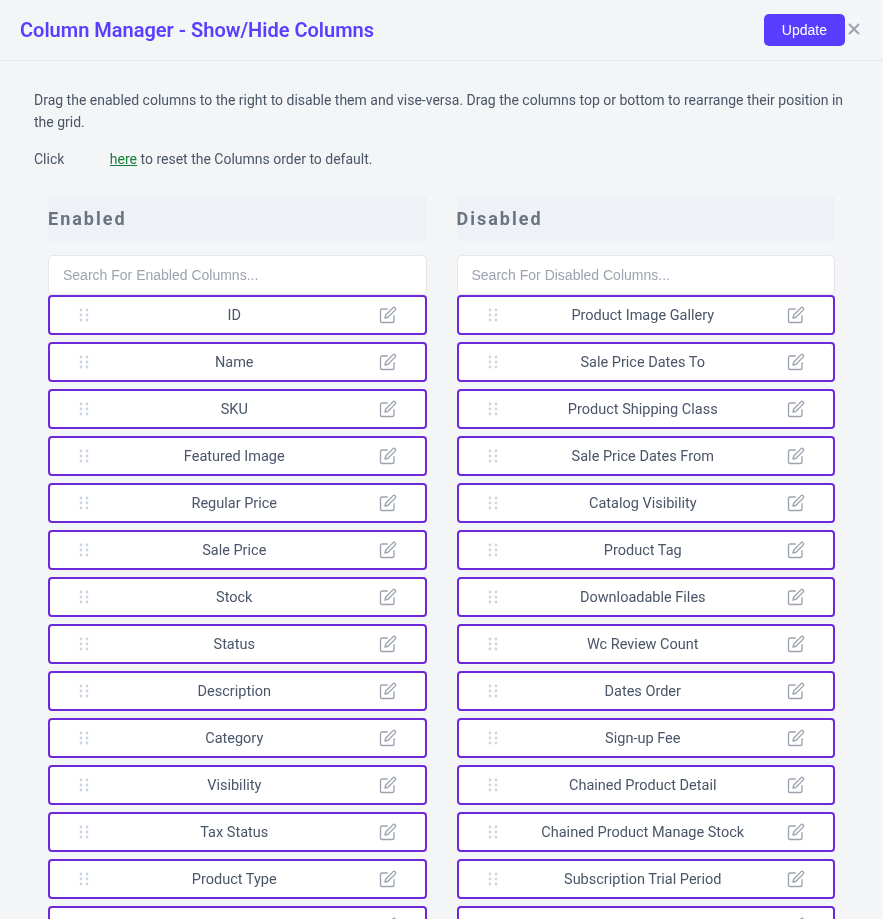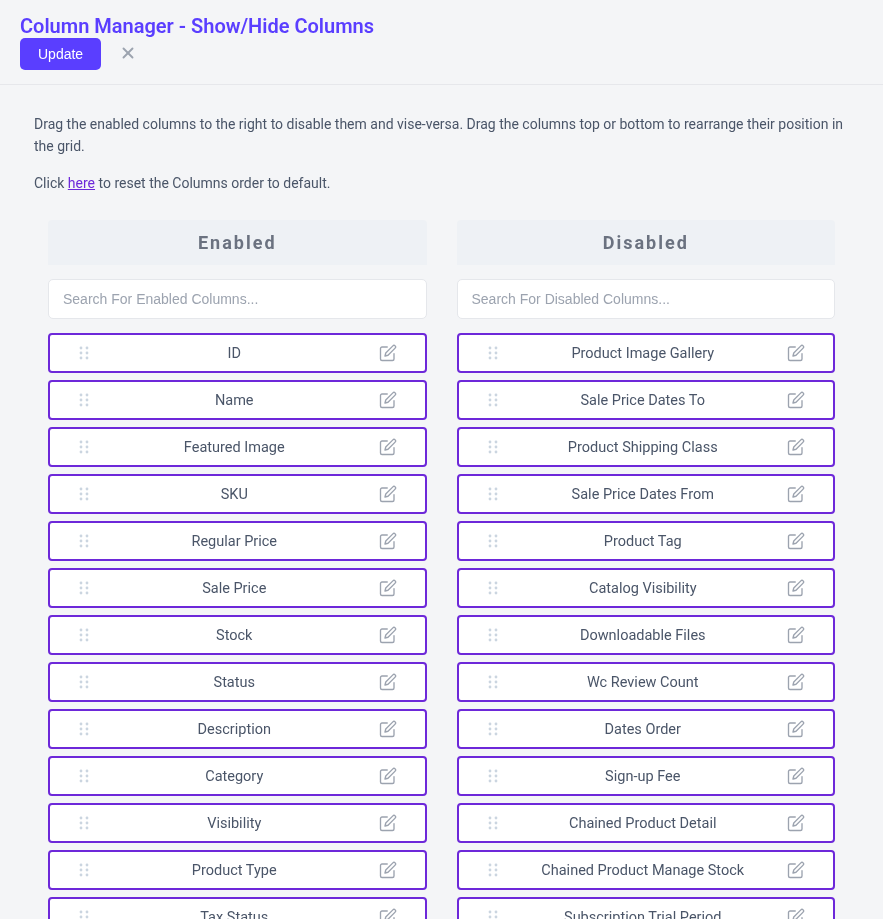--- a/index.html
+++ b/index.html
@@ -9,35 +9,33 @@
       width: 883px;
       color: #4a5568;
     }
     .dialog {
       background: #f4f5f7;
       border-radius: 8px;
       overflow: hidden;
     }
     .header {
       display: flex;
-      align-items: flex-start;
+      align-items: center;
       justify-content: space-between;
       padding: 14px 20px;
       border-bottom: 1px solid #e6e7eb;
-      flex-direction: column;
     }
     .title {
       color: #5a3eff;
       font-size: 20px;
       font-weight: 600;
     }
     .header-right {
       display: flex;
       align-items: center;
-      gap: 18px;
     }
     .update-btn {
       background: #5a3eff;
       color: #fff;
       border: none;
       padding: 8px 18px;
       border-radius: 5px;
       font-size: 14px;
       font-weight: 500;
       cursor: pointer;
@@ -53,52 +51,52 @@
     .body {
       padding: 28px 34px 20px;
     }
     .intro {
       font-size: 14px;
       line-height: 1.6;
       color: #4a5568;
       margin-bottom: 14px;
     }
     .intro a {
-      color: #6d28d9;
+      color: #15803d;
       text-decoration: underline;
       cursor: pointer;
+      margin-left: 42px;
     }
     .columns-wrap {
       display: flex;
       gap: 30px;
       margin-top: 26px;
       padding: 0 14px;
     }
     .col {
       flex: 1;
       min-width: 0;
     }
     .col-header {
       background: #eef1f5;
-      text-align: center;
+      text-align: left;
       font-size: 18px;
       font-weight: 700;
       letter-spacing: 2px;
       color: #6b7280;
       padding: 12px 0;
       border-radius: 4px 4px 0 0;
       margin-bottom: 14px;
     }
     .search-input {
       width: 100%;
       padding: 11px 14px;
       border: 1px solid #e5e7eb;
       border-radius: 5px;
       font-size: 14px;
-      margin-bottom: 14px;
       outline: none;
       color: #4a5568;
     }
     .search-input::placeholder {
       color: #9ca3af;
     }
     .item-list {
       display: flex;
       flex-direction: column;
       gap: 7px;
@@ -207,58 +205,58 @@
               <span class="drag-handle">
                 <svg width="12" height="16" viewBox="0 0 12 16" fill="currentColor">
                   <circle cx="3" cy="3" r="1.4"></circle>
                   <circle cx="9" cy="3" r="1.4"></circle>
                   <circle cx="3" cy="8" r="1.4"></circle>
                   <circle cx="9" cy="8" r="1.4"></circle>
                   <circle cx="3" cy="13" r="1.4"></circle>
                   <circle cx="9" cy="13" r="1.4"></circle>
                 </svg>
               </span>
+              <span class="item-label">SKU</span>
+              <span class="edit-icon">
+                <svg width="18" height="18" viewBox="0 0 24 24" fill="none" stroke="currentColor" stroke-width="1.8" stroke-linecap="round" stroke-linejoin="round">
+                  <path d="M11 4H4a2 2 0 0 0-2 2v14a2 2 0 0 0 2 2h14a2 2 0 0 0 2-2v-7"></path>
+                  <path d="M18.5 2.5a2.121 2.121 0 0 1 3 3L12 15l-4 1 1-4 9.5-9.5z"></path>
+                </svg>
+              </span>
+            </div>
+            <div class="item">
+              <span class="drag-handle">
+                <svg width="12" height="16" viewBox="0 0 12 16" fill="currentColor">
+                  <circle cx="3" cy="3" r="1.4"></circle>
+                  <circle cx="9" cy="3" r="1.4"></circle>
+                  <circle cx="3" cy="8" r="1.4"></circle>
+                  <circle cx="9" cy="8" r="1.4"></circle>
+                  <circle cx="3" cy="13" r="1.4"></circle>
+                  <circle cx="9" cy="13" r="1.4"></circle>
+                </svg>
+              </span>
               <span class="item-label">Featured Image</span>
               <span class="edit-icon">
                 <svg width="18" height="18" viewBox="0 0 24 24" fill="none" stroke="currentColor" stroke-width="1.8" stroke-linecap="round" stroke-linejoin="round">
                   <path d="M11 4H4a2 2 0 0 0-2 2v14a2 2 0 0 0 2 2h14a2 2 0 0 0 2-2v-7"></path>
                   <path d="M18.5 2.5a2.121 2.121 0 0 1 3 3L12 15l-4 1 1-4 9.5-9.5z"></path>
                 </svg>
               </span>
             </div>
             <div class="item">
               <span class="drag-handle">
                 <svg width="12" height="16" viewBox="0 0 12 16" fill="currentColor">
                   <circle cx="3" cy="3" r="1.4"></circle>
                   <circle cx="9" cy="3" r="1.4"></circle>
                   <circle cx="3" cy="8" r="1.4"></circle>
                   <circle cx="9" cy="8" r="1.4"></circle>
                   <circle cx="3" cy="13" r="1.4"></circle>
                   <circle cx="9" cy="13" r="1.4"></circle>
                 </svg>
               </span>
-              <span class="item-label">SKU</span>
-              <span class="edit-icon">
-                <svg width="18" height="18" viewBox="0 0 24 24" fill="none" stroke="currentColor" stroke-width="1.8" stroke-linecap="round" stroke-linejoin="round">
-                  <path d="M11 4H4a2 2 0 0 0-2 2v14a2 2 0 0 0 2 2h14a2 2 0 0 0 2-2v-7"></path>
-                  <path d="M18.5 2.5a2.121 2.121 0 0 1 3 3L12 15l-4 1 1-4 9.5-9.5z"></path>
-                </svg>
-              </span>
-            </div>
-            <div class="item">
-              <span class="drag-handle">
-                <svg width="12" height="16" viewBox="0 0 12 16" fill="currentColor">
-                  <circle cx="3" cy="3" r="1.4"></circle>
-                  <circle cx="9" cy="3" r="1.4"></circle>
-                  <circle cx="3" cy="8" r="1.4"></circle>
-                  <circle cx="9" cy="8" r="1.4"></circle>
-                  <circle cx="3" cy="13" r="1.4"></circle>
-                  <circle cx="9" cy="13" r="1.4"></circle>
-                </svg>
-              </span>
               <span class="item-label">Regular Price</span>
               <span class="edit-icon">
                 <svg width="18" height="18" viewBox="0 0 24 24" fill="none" stroke="currentColor" stroke-width="1.8" stroke-linecap="round" stroke-linejoin="round">
                   <path d="M11 4H4a2 2 0 0 0-2 2v14a2 2 0 0 0 2 2h14a2 2 0 0 0 2-2v-7"></path>
                   <path d="M18.5 2.5a2.121 2.121 0 0 1 3 3L12 15l-4 1 1-4 9.5-9.5z"></path>
                 </svg>
               </span>
             </div>
             <div class="item">
               <span class="drag-handle">
@@ -378,40 +376,40 @@
               <span class="drag-handle">
                 <svg width="12" height="16" viewBox="0 0 12 16" fill="currentColor">
                   <circle cx="3" cy="3" r="1.4"></circle>
                   <circle cx="9" cy="3" r="1.4"></circle>
                   <circle cx="3" cy="8" r="1.4"></circle>
                   <circle cx="9" cy="8" r="1.4"></circle>
                   <circle cx="3" cy="13" r="1.4"></circle>
                   <circle cx="9" cy="13" r="1.4"></circle>
                 </svg>
               </span>
+              <span class="item-label">Tax Status</span>
+              <span class="edit-icon">
+                <svg width="18" height="18" viewBox="0 0 24 24" fill="none" stroke="currentColor" stroke-width="1.8" stroke-linecap="round" stroke-linejoin="round">
+                  <path d="M11 4H4a2 2 0 0 0-2 2v14a2 2 0 0 0 2 2h14a2 2 0 0 0 2-2v-7"></path>
+                  <path d="M18.5 2.5a2.121 2.121 0 0 1 3 3L12 15l-4 1 1-4 9.5-9.5z"></path>
+                </svg>
+              </span>
+            </div>
+            <div class="item">
+              <span class="drag-handle">
+                <svg width="12" height="16" viewBox="0 0 12 16" fill="currentColor">
+                  <circle cx="3" cy="3" r="1.4"></circle>
+                  <circle cx="9" cy="3" r="1.4"></circle>
+                  <circle cx="3" cy="8" r="1.4"></circle>
+                  <circle cx="9" cy="8" r="1.4"></circle>
+                  <circle cx="3" cy="13" r="1.4"></circle>
+                  <circle cx="9" cy="13" r="1.4"></circle>
+                </svg>
+              </span>
               <span class="item-label">Product Type</span>
-              <span class="edit-icon">
-                <svg width="18" height="18" viewBox="0 0 24 24" fill="none" stroke="currentColor" stroke-width="1.8" stroke-linecap="round" stroke-linejoin="round">
-                  <path d="M11 4H4a2 2 0 0 0-2 2v14a2 2 0 0 0 2 2h14a2 2 0 0 0 2-2v-7"></path>
-                  <path d="M18.5 2.5a2.121 2.121 0 0 1 3 3L12 15l-4 1 1-4 9.5-9.5z"></path>
-                </svg>
-              </span>
-            </div>
-            <div class="item">
-              <span class="drag-handle">
-                <svg width="12" height="16" viewBox="0 0 12 16" fill="currentColor">
-                  <circle cx="3" cy="3" r="1.4"></circle>
-                  <circle cx="9" cy="3" r="1.4"></circle>
-                  <circle cx="3" cy="8" r="1.4"></circle>
-                  <circle cx="9" cy="8" r="1.4"></circle>
-                  <circle cx="3" cy="13" r="1.4"></circle>
-                  <circle cx="9" cy="13" r="1.4"></circle>
-                </svg>
-              </span>
-              <span class="item-label">Tax Status</span>
               <span class="edit-icon">
                 <svg width="18" height="18" viewBox="0 0 24 24" fill="none" stroke="currentColor" stroke-width="1.8" stroke-linecap="round" stroke-linejoin="round">
                   <path d="M11 4H4a2 2 0 0 0-2 2v14a2 2 0 0 0 2 2h14a2 2 0 0 0 2-2v-7"></path>
                   <path d="M18.5 2.5a2.121 2.121 0 0 1 3 3L12 15l-4 1 1-4 9.5-9.5z"></path>
                 </svg>
               </span>
             </div>
             <div class="item">
               <span class="drag-handle">
                 <svg width="12" height="16" viewBox="0 0 12 16" fill="currentColor">
@@ -518,40 +516,40 @@
               <span class="drag-handle">
                 <svg width="12" height="16" viewBox="0 0 12 16" fill="currentColor">
                   <circle cx="3" cy="3" r="1.4"></circle>
                   <circle cx="9" cy="3" r="1.4"></circle>
                   <circle cx="3" cy="8" r="1.4"></circle>
                   <circle cx="9" cy="8" r="1.4"></circle>
                   <circle cx="3" cy="13" r="1.4"></circle>
                   <circle cx="9" cy="13" r="1.4"></circle>
                 </svg>
               </span>
+              <span class="item-label">Catalog Visibility</span>
+              <span class="edit-icon">
+                <svg width="18" height="18" viewBox="0 0 24 24" fill="none" stroke="currentColor" stroke-width="1.8" stroke-linecap="round" stroke-linejoin="round">
+                  <path d="M11 4H4a2 2 0 0 0-2 2v14a2 2 0 0 0 2 2h14a2 2 0 0 0 2-2v-7"></path>
+                  <path d="M18.5 2.5a2.121 2.121 0 0 1 3 3L12 15l-4 1 1-4 9.5-9.5z"></path>
+                </svg>
+              </span>
+            </div>
+            <div class="item">
+              <span class="drag-handle">
+                <svg width="12" height="16" viewBox="0 0 12 16" fill="currentColor">
+                  <circle cx="3" cy="3" r="1.4"></circle>
+                  <circle cx="9" cy="3" r="1.4"></circle>
+                  <circle cx="3" cy="8" r="1.4"></circle>
+                  <circle cx="9" cy="8" r="1.4"></circle>
+                  <circle cx="3" cy="13" r="1.4"></circle>
+                  <circle cx="9" cy="13" r="1.4"></circle>
+                </svg>
+              </span>
               <span class="item-label">Product Tag</span>
-              <span class="edit-icon">
-                <svg width="18" height="18" viewBox="0 0 24 24" fill="none" stroke="currentColor" stroke-width="1.8" stroke-linecap="round" stroke-linejoin="round">
-                  <path d="M11 4H4a2 2 0 0 0-2 2v14a2 2 0 0 0 2 2h14a2 2 0 0 0 2-2v-7"></path>
-                  <path d="M18.5 2.5a2.121 2.121 0 0 1 3 3L12 15l-4 1 1-4 9.5-9.5z"></path>
-                </svg>
-              </span>
-            </div>
-            <div class="item">
-              <span class="drag-handle">
-                <svg width="12" height="16" viewBox="0 0 12 16" fill="currentColor">
-                  <circle cx="3" cy="3" r="1.4"></circle>
-                  <circle cx="9" cy="3" r="1.4"></circle>
-                  <circle cx="3" cy="8" r="1.4"></circle>
-                  <circle cx="9" cy="8" r="1.4"></circle>
-                  <circle cx="3" cy="13" r="1.4"></circle>
-                  <circle cx="9" cy="13" r="1.4"></circle>
-                </svg>
-              </span>
-              <span class="item-label">Catalog Visibility</span>
               <span class="edit-icon">
                 <svg width="18" height="18" viewBox="0 0 24 24" fill="none" stroke="currentColor" stroke-width="1.8" stroke-linecap="round" stroke-linejoin="round">
                   <path d="M11 4H4a2 2 0 0 0-2 2v14a2 2 0 0 0 2 2h14a2 2 0 0 0 2-2v-7"></path>
                   <path d="M18.5 2.5a2.121 2.121 0 0 1 3 3L12 15l-4 1 1-4 9.5-9.5z"></path>
                 </svg>
               </span>
             </div>
             <div class="item">
               <span class="drag-handle">
                 <svg width="12" height="16" viewBox="0 0 12 16" fill="currentColor">

